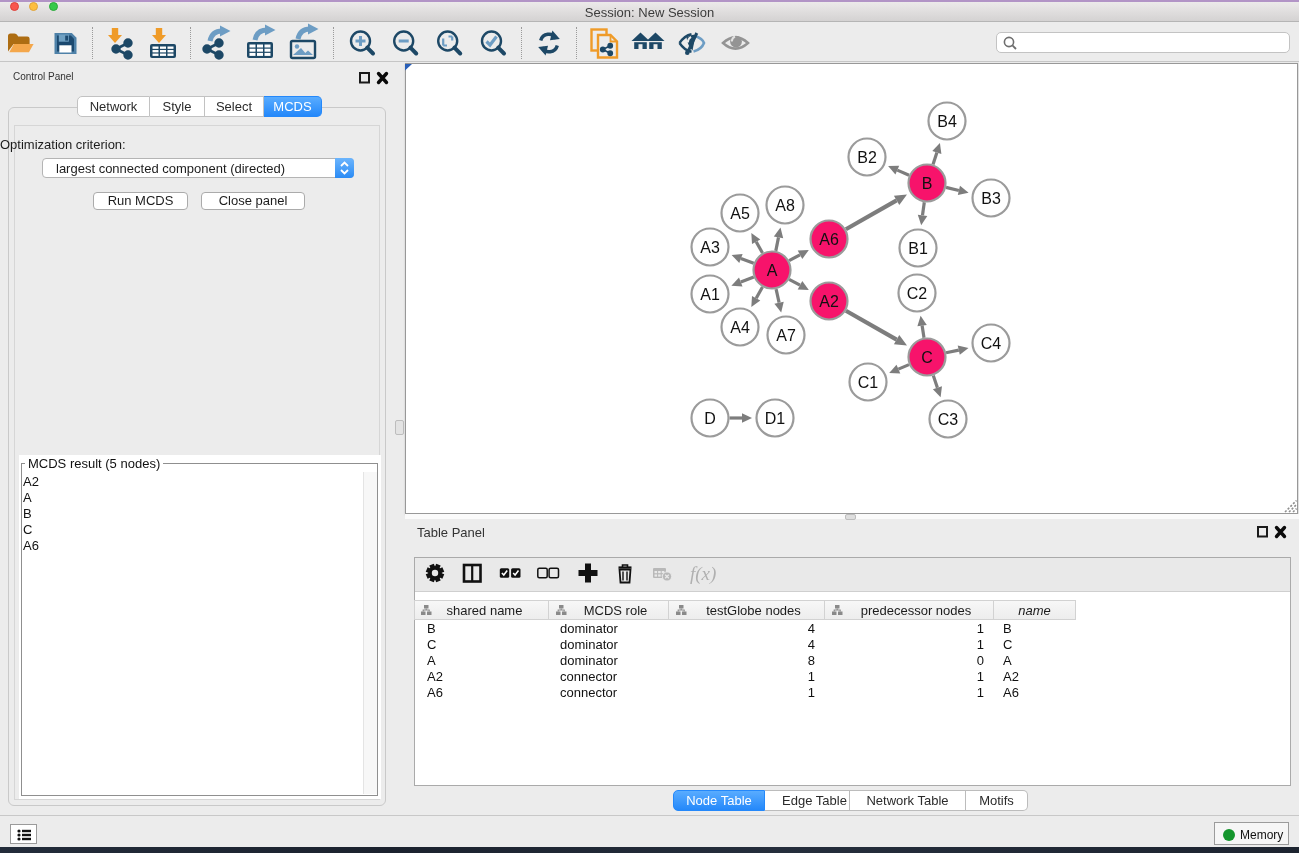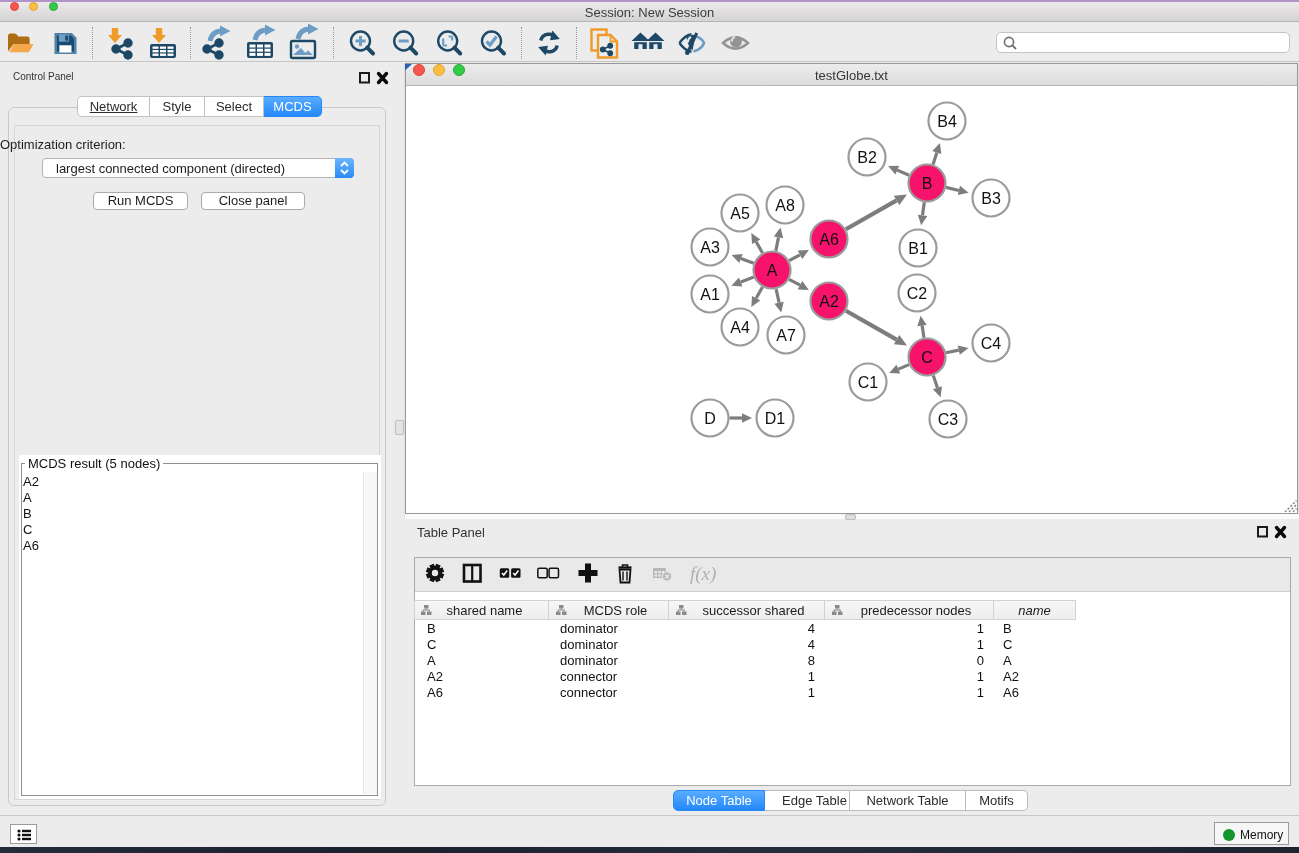--- a/index.html
+++ b/index.html
@@ -174,47 +174,41 @@
     <line x1="1012.4" y1="45.4" x2="1016" y2="49" stroke="#6e6e6e" stroke-width="1.8"></line>
   </svg>
 
 <div id="cp-title" class="abs">Control Panel</div>
 <svg class="abs" style="left:356.5px;top:71px" width="34" height="14">
     <rect x="3" y="2" width="9" height="9.5" fill="none" stroke="#1a1a1a" stroke-width="2"></rect>
     <path d="M21.5 2.5 L29.5 11.5 M29.5 2.5 L21.5 11.5" stroke="#0a0a0a" stroke-width="3.4" stroke-linecap="round"></path>
   </svg>
 <div id="cp-box" class="abs"></div>
 <div id="cp-inner" class="abs"></div>
-<div class="tab" style="left:77px;width:73px;border-radius:5px 0 0 5px;text-decoration:underline;">Network</div>
+<div class="tab" style="left:77px;width:73px;border-radius:5px 0 0 5px;">Network</div>
 <div class="tab" style="left:150px;width:55px;border-left:none;">Style</div>
 <div class="tab" style="left:205px;width:59px;border-left:none;">Select</div>
 <div class="tab sel" style="left:264px;width:58px;border-radius:0 5px 5px 0;border-left:none;">MCDS</div>
 <div id="opt-label" class="abs">Optimization criterion:</div>
 <div id="dropdown" class="abs">
     <span class="txt">largest connected component (directed)</span>
   <span class="step"><svg width="19" height="20">
         <path d="M6 8 L9.5 4.5 L13 8 M6 12 L9.5 15.5 L13 12" stroke="#fff" stroke-width="1.8" fill="none"></path>
       </svg></span>
 </div>
 <div class="btn abs" style="left:93px;width:95px">Run MCDS</div>
 <div class="btn abs" style="left:201px;width:104px">Close panel</div>
 <div id="mcds-white" class="abs"></div>
 <div id="mcds-border" class="abs"></div>
 <div id="mcds-label" class="abs">MCDS result (5 nodes)</div>
 <div id="mcds-list" class="abs">A2<br>A<br>B<br>C<br>A6</div>
 <div id="mcds-scroll" class="abs"></div>
 <div id="splitv" class="abs"></div>
 
 <div id="netwin" class="abs">
-  <div id="nw-titlebar">
-      <div class="t">testGlobe.txt</div>
-  <div class="tl2" style="left:6.8px;top:0px;background:#f9564f;border:1px solid #dd433c"></div>
-      <div class="tl2" style="left:26.8px;top:0px;background:#fdbe40;border:1px solid #dfa33b"></div>
-      <div class="tl2" style="left:46.8px;top:0px;background:#35c94a;border:1px solid #2ba83a"></div>
-  </div>
   <svg class="abs" style="left:-1.5px;top:-0.5px;z-index:5" width="10" height="10">
       <path d="M0 0 L7 0 L0 6.5 Z" fill="#2a5fb8"></path>
     </svg>
   <svg class="abs" style="left:0px;top:22px" width="891" height="428" font-family="Liberation Sans,sans-serif">
       <line x1="356.5" y1="167.0" x2="350.2" y2="155.8" stroke="#7d7d7d" stroke-width="3.2"></line>
 <path d="M345.3 147.1 L354.3 153.4 L346.0 158.1 Z" fill="#7d7d7d"></path>
 <line x1="369.8" y1="164.9" x2="372.5" y2="151.4" stroke="#7d7d7d" stroke-width="3.2"></line>
 <path d="M374.5 141.6 L377.2 152.3 L367.8 150.4 Z" fill="#7d7d7d"></path>
 <line x1="347.7" y1="177.2" x2="334.9" y2="172.5" stroke="#7d7d7d" stroke-width="3.2"></line>
 <path d="M325.6 169.0 L336.6 168.0 L333.3 177.0 Z" fill="#7d7d7d"></path>
@@ -336,21 +330,21 @@
     <rect x="244.1" y="14.0" width="2.6" height="2.2" fill="#e9e9e9"></rect>
     <rect x="244.1" y="17.4" width="2.6" height="2.2" fill="#e9e9e9"></rect>
     <rect x="247.7" y="14.0" width="2.6" height="2.2" fill="#e9e9e9"></rect>
     <rect x="247.7" y="17.4" width="2.6" height="2.2" fill="#e9e9e9"></rect>
     <circle cx="253" cy="19.5" r="4.6" fill="#b8b8b8" stroke="#e9e9e9" stroke-width="1"></circle>
     <path d="M251.2 17.7 L254.8 21.3 M254.8 17.7 L251.2 21.3" stroke="#e9e9e9" stroke-width="1.3"></path>
     <text x="276" y="23" font-family="Liberation Serif,serif" font-style="italic" font-size="19" fill="#b0b0b0">f(x)</text>
   </svg>
 <div class="th" style="left:414px;width:135px;border-left:1px solid #d2d2d2;padding-left:6px;">shared name</div>
 <div class="th" style="left:549px;width:120px;padding-left:14px;">MCDS role</div>
-<div class="th" style="left:669px;width:156px;padding-left:14px;">successor shared</div>
+<div class="th" style="left:669px;width:156px;padding-left:14px;">testGlobe nodes</div>
 <div class="th" style="left:825px;width:169px;padding-left:14px;">predecessor nodes</div>
 <div class="th" style="left:994px;width:82px;font-style:italic;">name</div>
 <svg class="abs" style="left:414px;top:600px" width="700" height="20">
     <g transform="translate(7,5)" fill="#8a8a8a">
       <rect x="3" y="0" width="4.5" height="3.5"></rect>
       <rect x="0" y="6.5" width="4.5" height="3.5"></rect>
       <rect x="6" y="6.5" width="4.5" height="3.5"></rect>
       <path d="M5.2 3.5 L5.2 5 M2.2 6.5 L2.2 5 L8.2 5 L8.2 6.5" stroke="#8a8a8a" stroke-width="1.1" fill="none"></path>
     </g>
     <g transform="translate(142,5)" fill="#8a8a8a">

